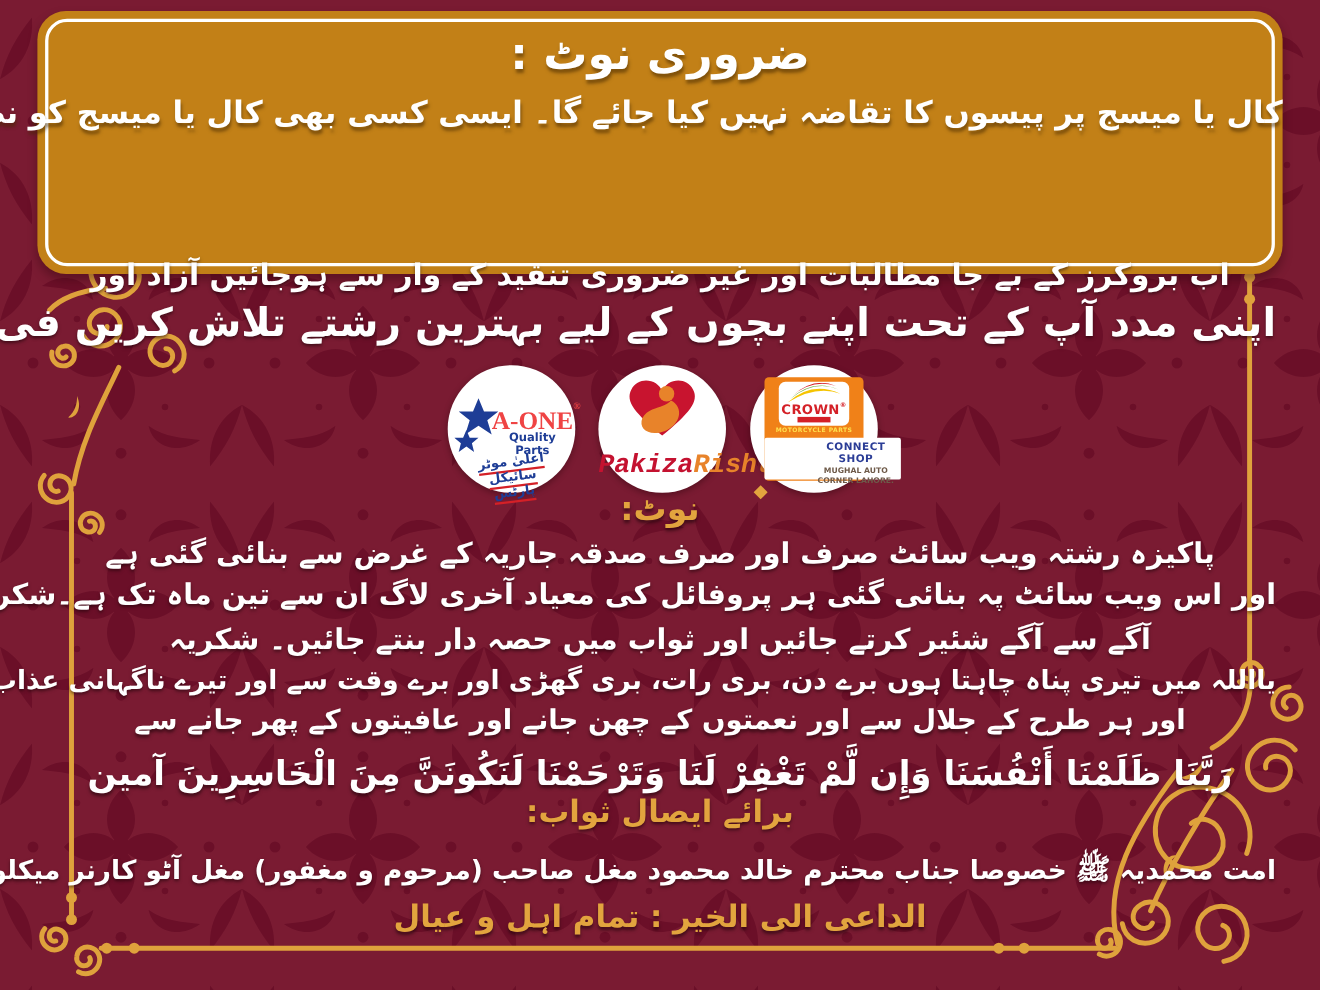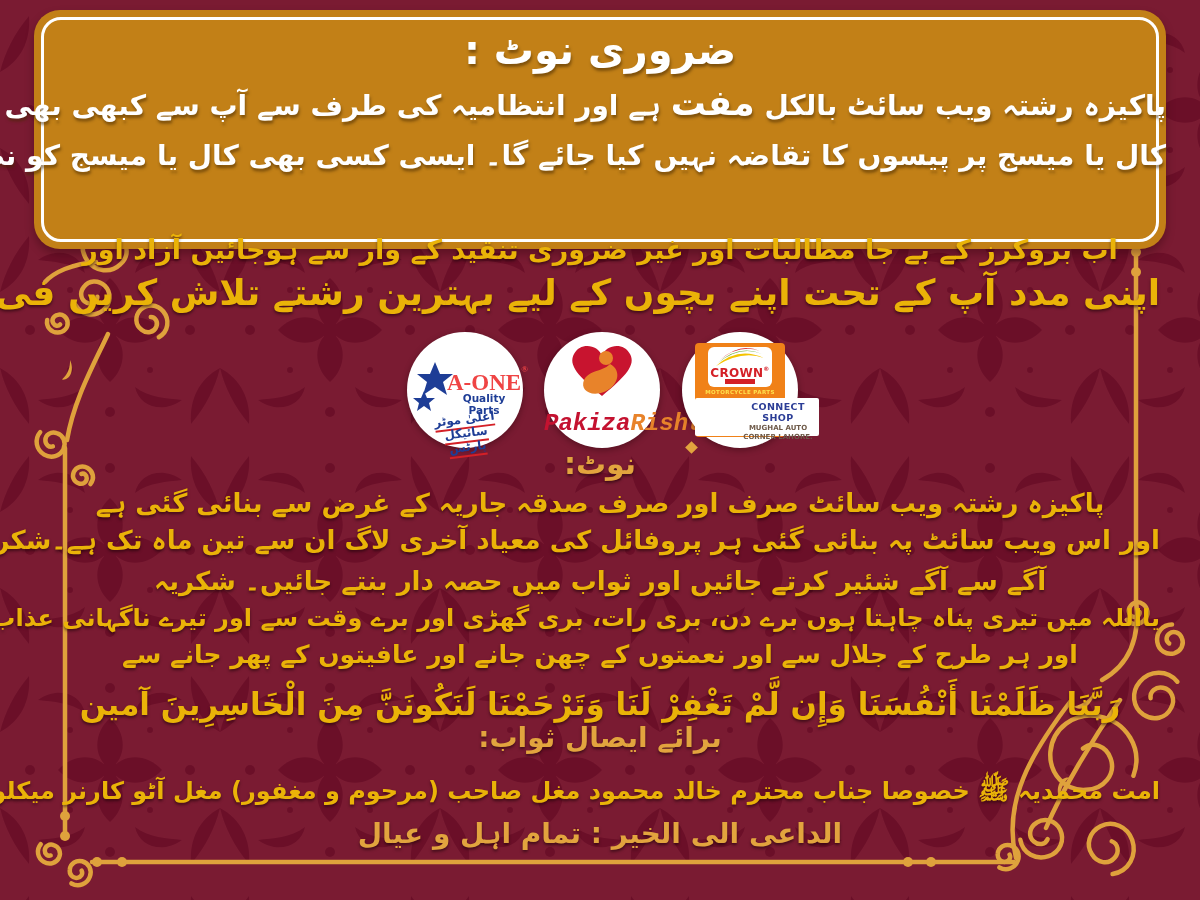--- a/index.html
+++ b/index.html
@@ -19,21 +19,21 @@
   .banner-border{position:absolute;inset:7px;border:3px solid #ffffff;border-radius:20px;}
   .banner-content{position:absolute;inset:0;text-align:center;color:#ffffff;direction:rtl;
     text-shadow:1px 3px 3px rgba(70,40,0,.55);}
   .b-heading{margin-top:12px;font-size:40px;line-height:56px;font-weight:bold;}
   .b-line{font-size:28px;line-height:50px;font-weight:bold;white-space:nowrap;}
   .b-free{font-size:35px;font-weight:bold;}
 
   
   .utext{
     position:absolute;left:40px;width:1120px;text-align:center;direction:rtl;
-    color:#eab308;font-weight:bold;white-space:nowrap;
+    color:#ffffff;font-weight:bold;white-space:nowrap;
     text-shadow:0 2px 3px rgba(20,0,6,.55);
   }
   .gold{color:#e2a43e;}
   .intro1{top:234px;font-size:27px;}
   .intro2{top:272px;font-size:36px;}
   .note-heading{top:446px;font-size:30px;}
   .note1{top:488px;font-size:26px;}
   .note2{top:525px;font-size:26px;}
   .note3{top:566px;font-size:26px;}
   .note4{top:604px;font-size:24px;}
@@ -181,25 +181,20 @@
     <use href="#leaf" transform="translate(70,360) rotate(120) scale(0.7)"></use>
     <use href="#leaf" transform="translate(1095,690) rotate(150) scale(0.9)"></use>
     <use href="#leaf" transform="translate(1060,800) rotate(-60) scale(0.8)"></use>
   </g>
 </svg>
 
 <div class="banner">
   <div class="banner-border"></div>
   <div class="banner-content">
     <div class="b-heading">ضروری نوٹ :</div>
-    <div class="b-line">
-      <span>پاکیزہ رشتہ ویب سائٹ بالکل</span>
-      <span class="b-free">مفت</span>
-      <span>ہے اور انتظامیہ کی طرف سے آپ سے کبھی بھی</span>
-    </div>
     <div class="b-line">کال یا میسج پر پیسوں کا تقاضہ نہیں کیا جائے گا۔ ایسی کسی بھی کال یا میسج کو نظر انداز کریں شکریہ</div>
   </div>
 </div>
 
 <div class="utext intro1">اب بروکرز کے بے جا مطالبات اور غیر ضروری تنقید کے وار سے ہوجائیں آزاد اور</div>
 <div class="utext intro2">اپنی مدد آپ کے تحت اپنے بچوں کے لیے بہترین رشتے تلاش کریں فی سبیل اللہ</div>
 
 <div class="logo-circle logo-aone">
   <svg class="aone-stars" width="44" height="54" viewBox="0 0 44 54">
     <path fill="#1e3d96" d="M22 2 L27 14 L40 14 L30 22 L34 35 L22 27 L10 35 L14 22 L4 14 L17 14 Z"></path>

